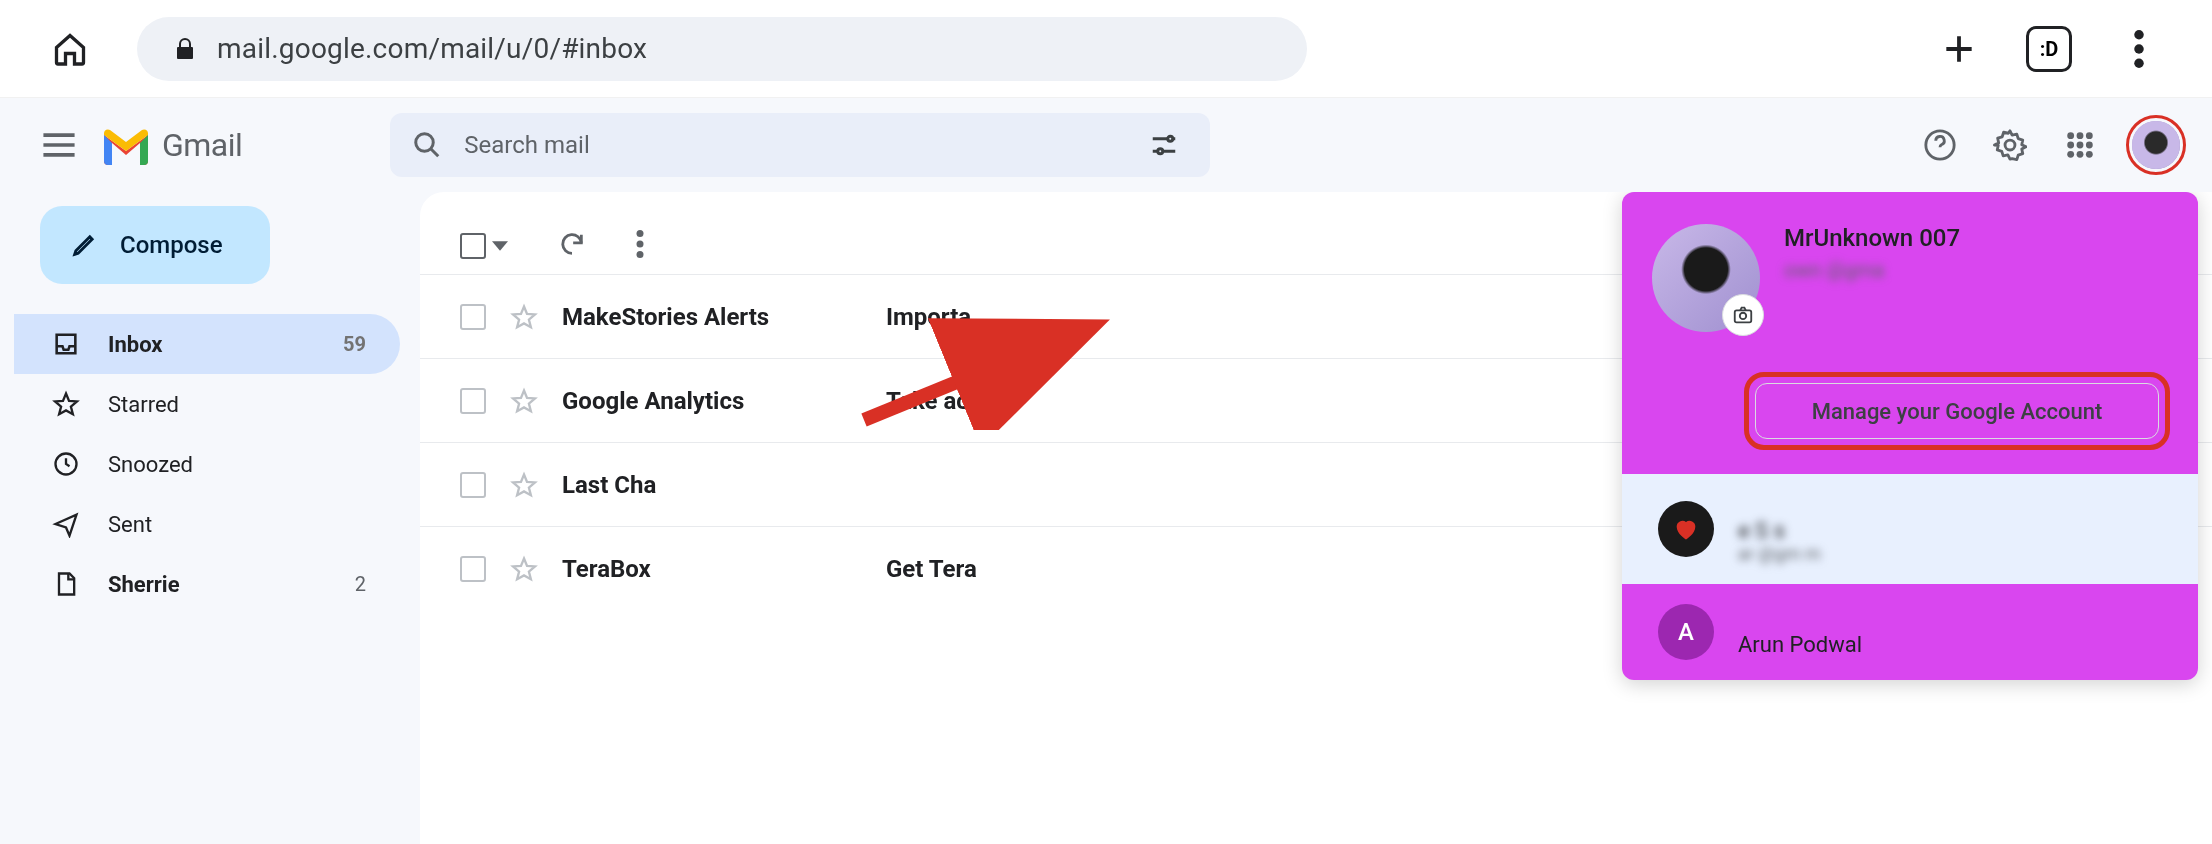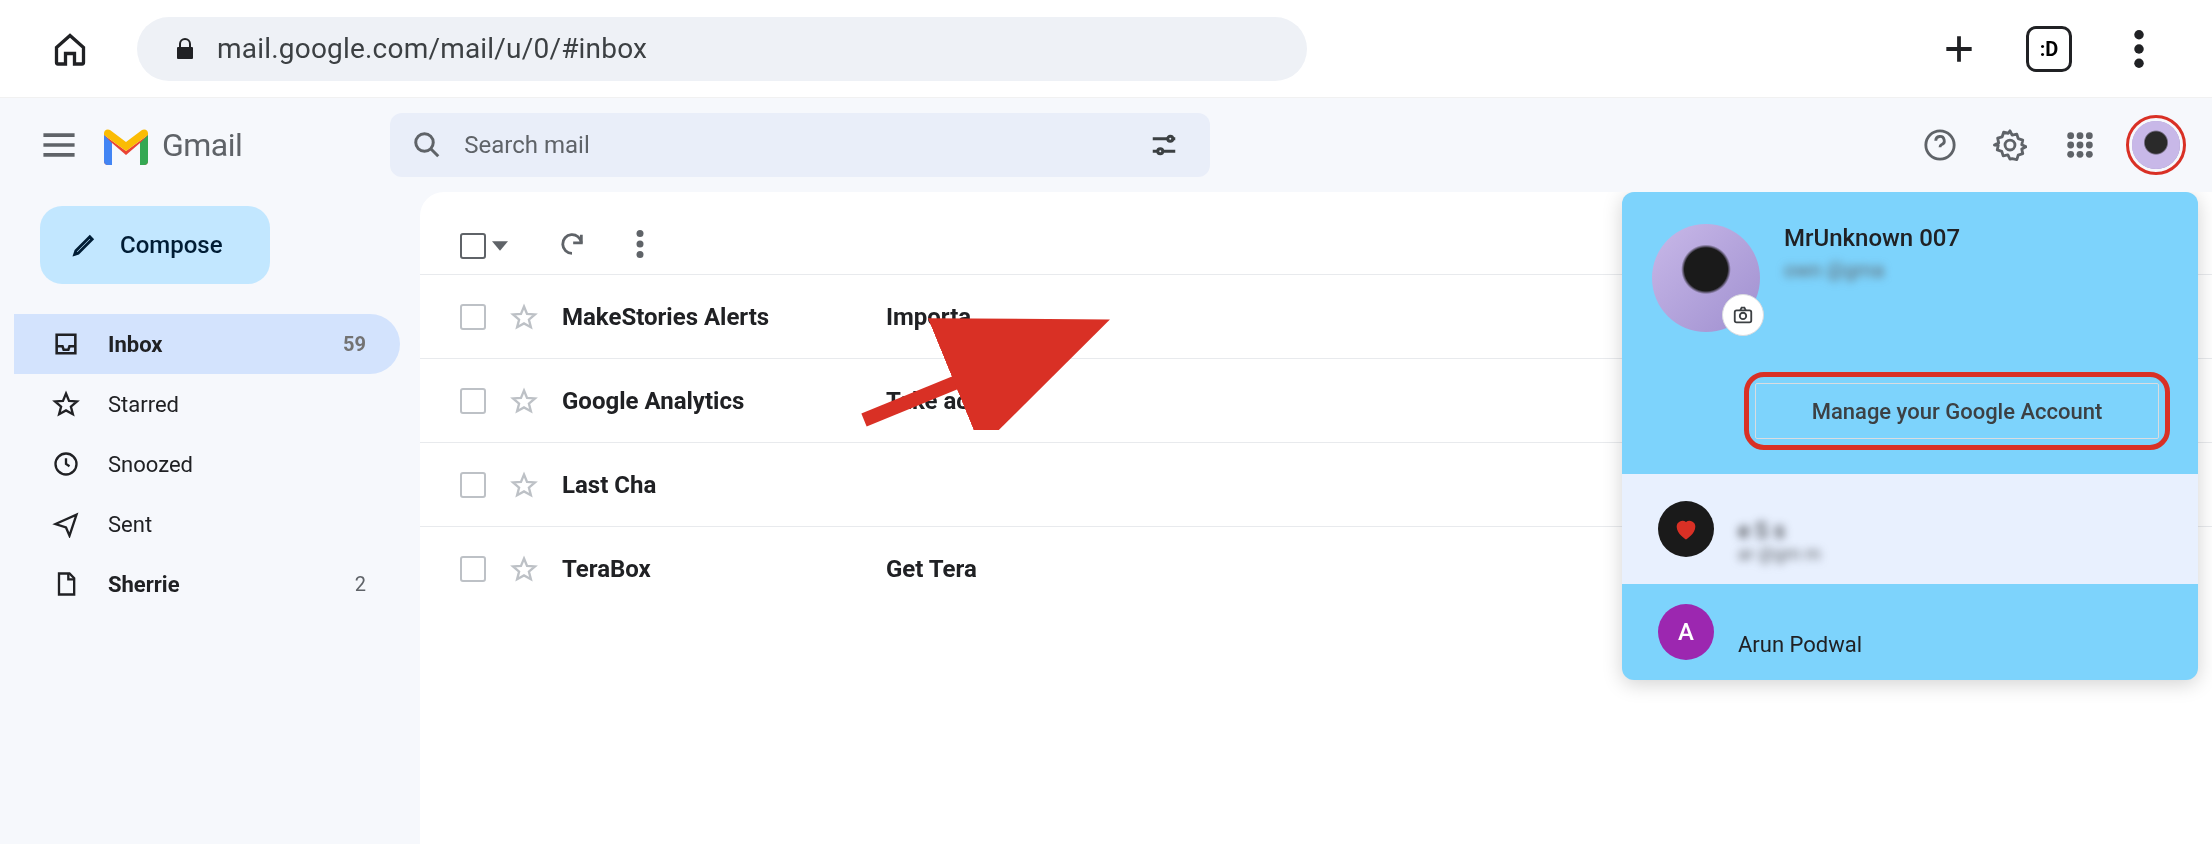--- a/index.html
+++ b/index.html
@@ -59,30 +59,30 @@
   .tab-desc { font-size: 18px; color:#5f6368;}
 
   
   .mail-list {}
   .mail-row { display:flex; align-items:center; height: 84px; padding: 0 40px; border-top: 1px solid #e8eaed; gap: 24px;}
   .star { color:#bdc1c6; cursor:pointer;}
   .sender { font-size: 24px; font-weight:700; color:#202124; width: 300px;}
   .subject { font-size: 24px; font-weight:700; color:#202124;}
 
   
-  .popover { position:absolute; top: 0px; right: 14px; width: 576px; background:#7dd3fc; border-radius: 12px; box-shadow: 0 4px 20px rgba(0,0,0,0.18); padding: 32px 0 0 0; overflow:hidden;}
+  .popover { position:absolute; top: 0px; right: 14px; width: 576px; background:#d946ef; border-radius: 12px; box-shadow: 0 4px 20px rgba(0,0,0,0.18); padding: 32px 0 0 0; overflow:hidden;}
   .pop-top { display:flex; padding: 0 30px 30px 30px; gap: 24px; }
   .pop-avatar-wrap { position:relative; width: 108px; height:108px;}
   .pop-avatar { width:108px; height:108px; border-radius:50%; background: linear-gradient(135deg,#c8b8e8,#a090d0); position:relative; overflow:hidden;}
   .pop-avatar::after{ content:''; position:absolute; inset:0; background: radial-gradient(circle at 50% 42%, #1a1a1a 0%, #1a1a1a 26%, transparent 30%);}
   .cam-badge { position:absolute; bottom:-4px; right:-4px; width:42px; height:42px; background:#fff; border-radius:50%; border:1px solid #dadce0; display:flex; align-items:center; justify-content:center;}
   .pop-name { font-size: 24px; color:#202124; font-weight:500; margin-bottom: 6px;}
   .pop-email { font-size: 20px; color:#5f6368; filter: blur(4px);}
   .manage-btn-wrap { margin: 10px 28px 24px 122px; border: 5px solid #d93025; border-radius: 20px; padding: 6px;}
-  .manage-btn { height: 56px; border: 1px solid #dadce0; border-radius: 2px; display:flex; align-items:center; justify-content:center; font-size: 22px; color:#3c4043; cursor:pointer; font-weight:500;}
+  .manage-btn { height: 56px; border: 1px solid #dadce0; border-radius: 12px; display:flex; align-items:center; justify-content:center; font-size: 22px; color:#3c4043; cursor:pointer; font-weight:500;}
   .acct-row { display:flex; align-items:center; gap: 24px; padding: 20px 36px; cursor:pointer;}
   .acct-row.hl { background:#e8f0fe;}
   .acct-avatar { width:56px; height:56px; border-radius:50%; display:flex; align-items:center; justify-content:center; color:#fff; font-size:24px; font-weight:500;}
   .acct-name { font-size: 22px; color:#202124;margin-top:24px;}
   .acct-email { font-size: 18px; color:#5f6368; filter: blur(4px);}
 
   
   .annot-arrow { position:absolute; left: 434px; top: 118px; width: 260px; height: 120px; pointer-events:none;}
 
 </style>

